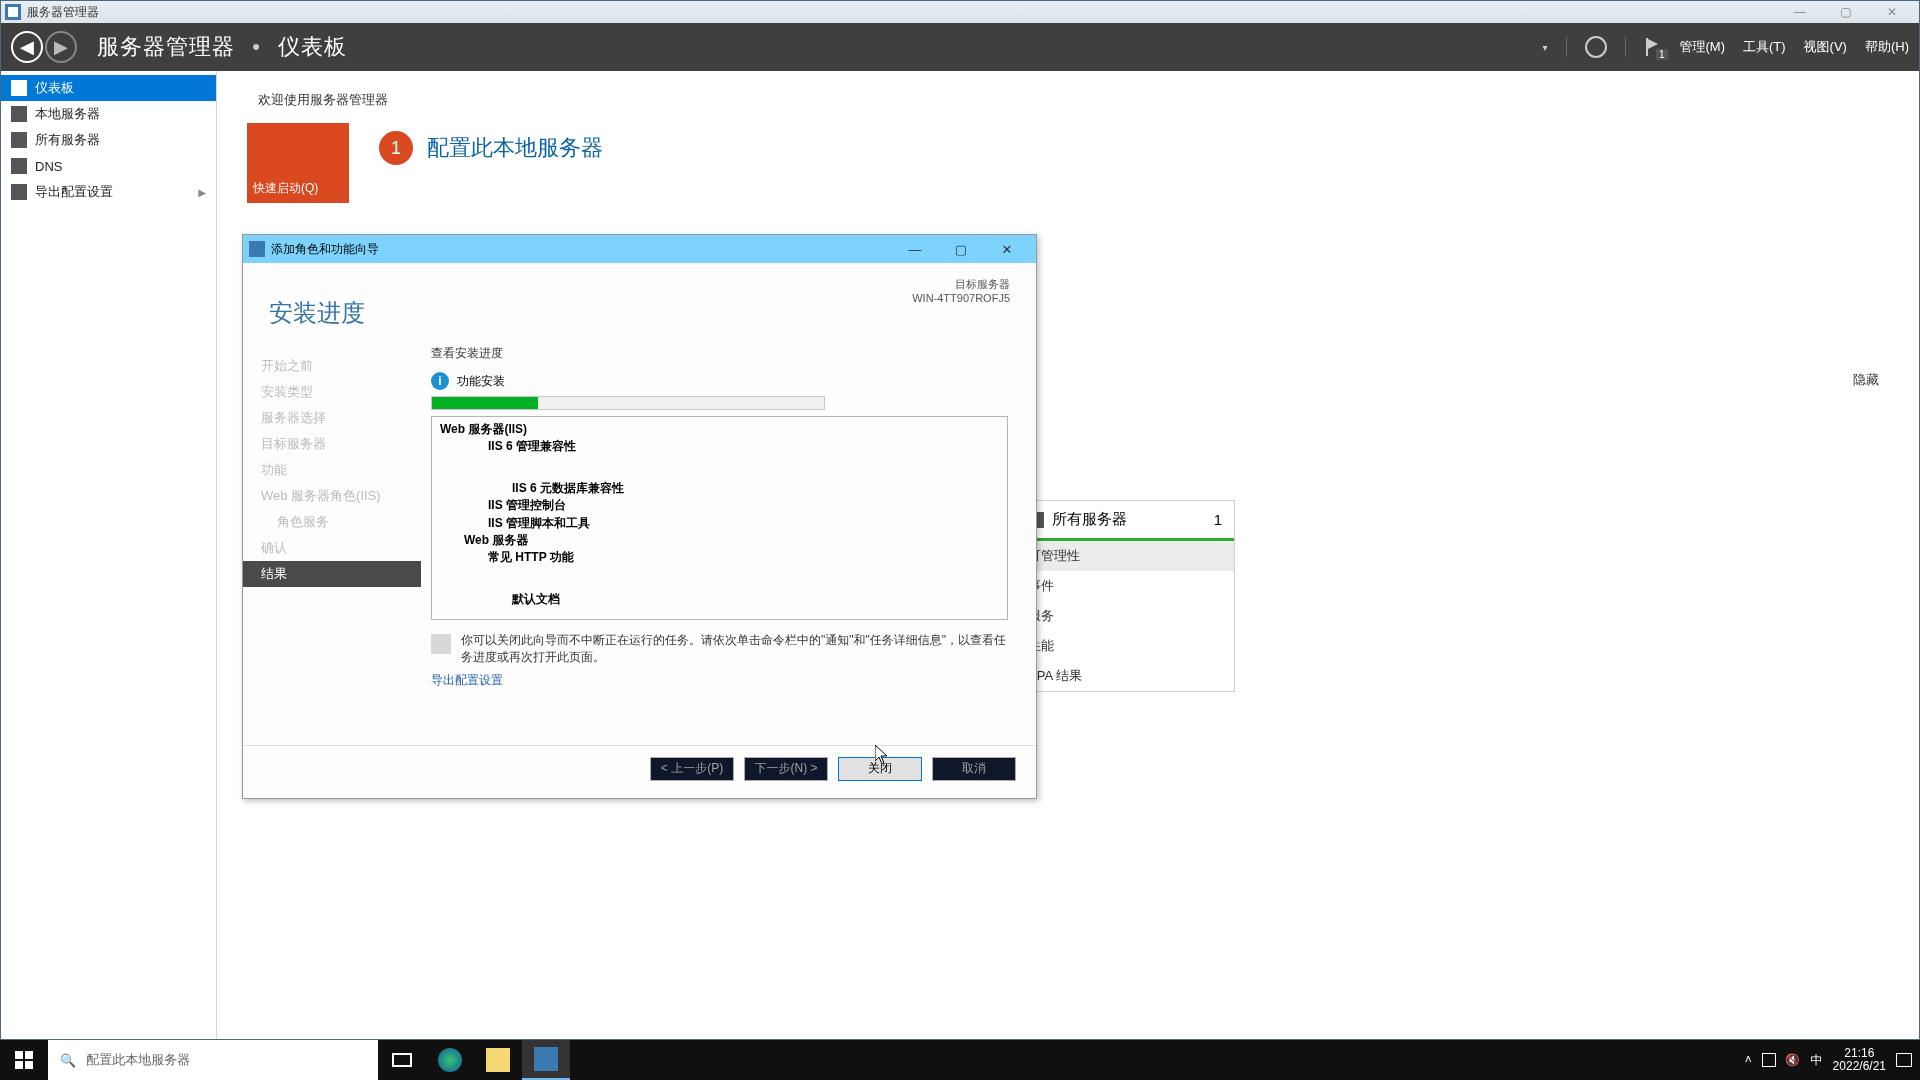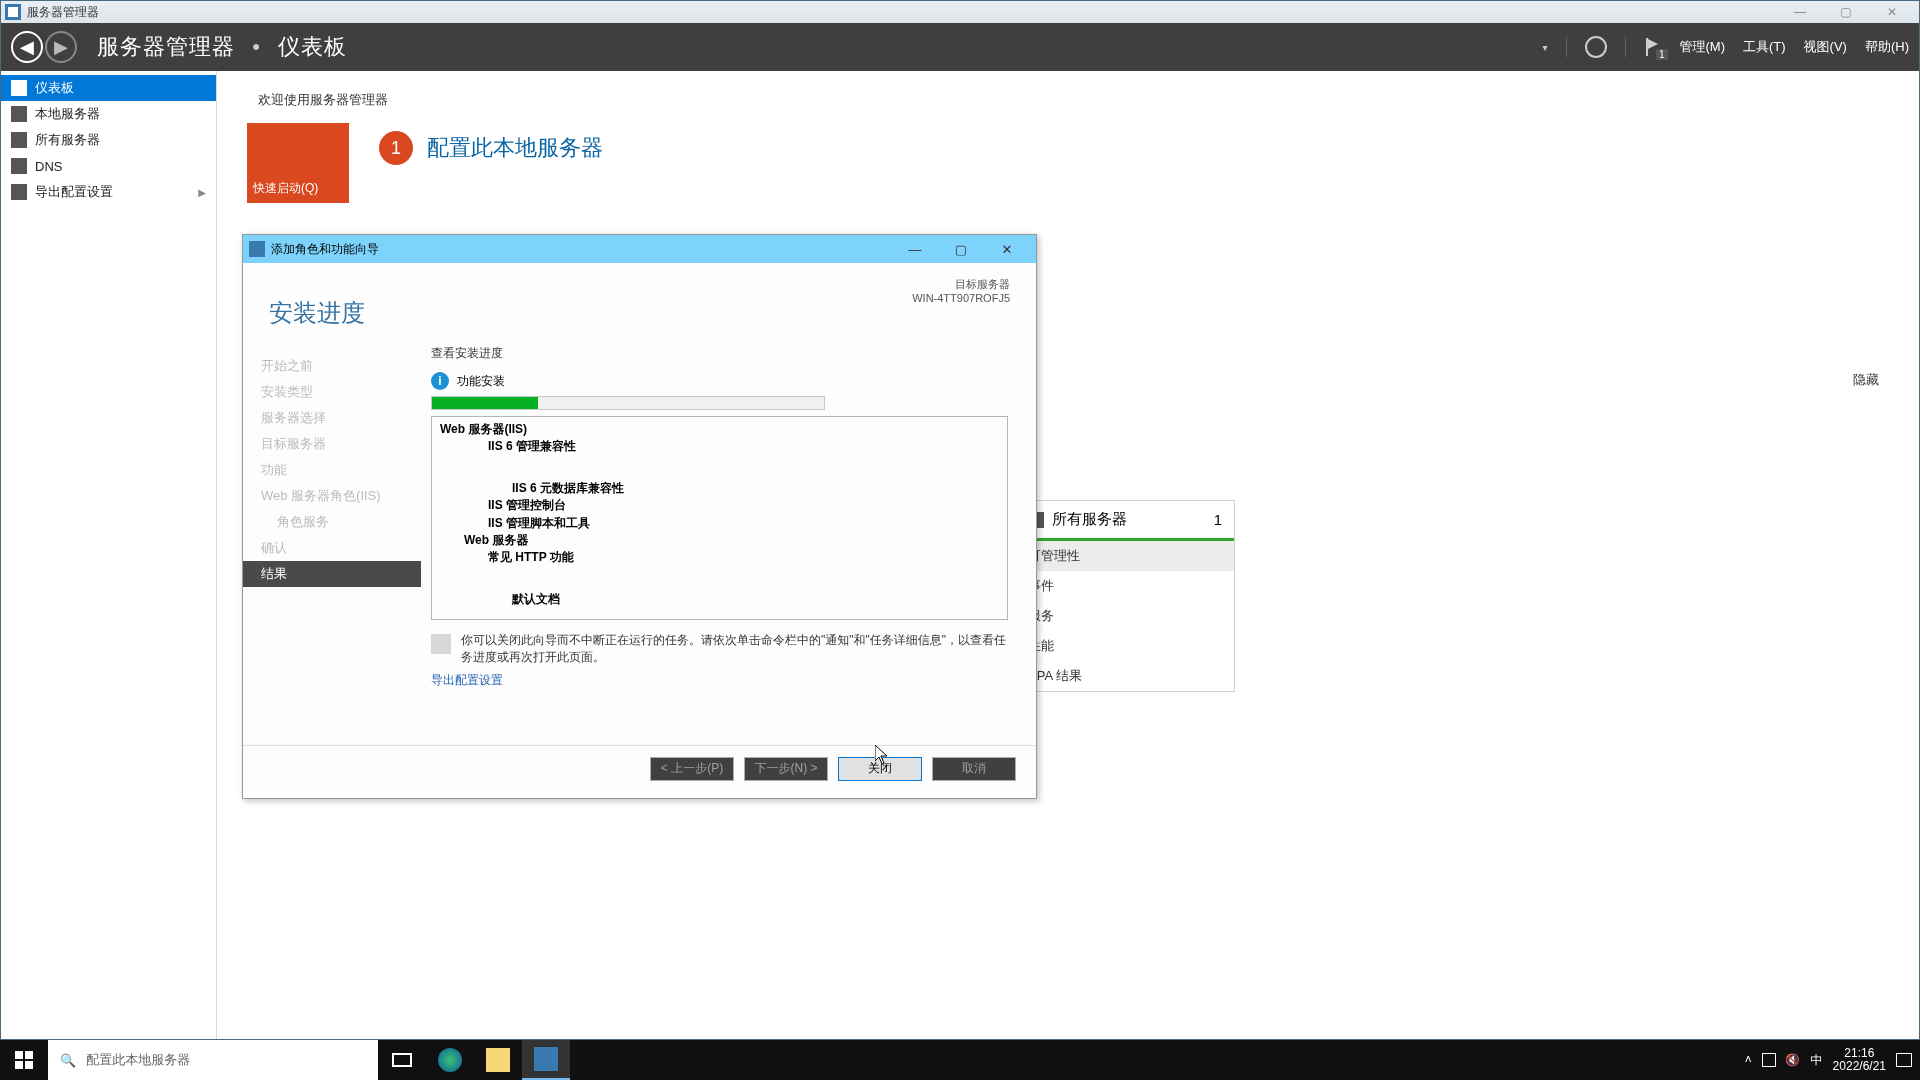--- a/index.html
+++ b/index.html
@@ -76,21 +76,21 @@
 .wizard .pane .tree{border:1px solid #b5b5b5;height:204px;overflow-y:scroll;padding:4px 8px;line-height:1.45;}
 .wizard .pane .tree .l0{font-weight:bold;}
 .wizard .pane .tree .l1{padding-left:24px;font-weight:bold;}
 .wizard .pane .tree .l2{padding-left:48px;font-weight:bold;}
 .wizard .pane .tree .l3{padding-left:72px;font-weight:bold;margin-top:24px;}
 .wizard .pane .note{display:flex;gap:10px;margin-top:12px;font-size:12px;color:#333;}
 .wizard .pane .note .flagico{width:20px;height:20px;background:#d8d8d8;flex-shrink:0;margin-top:2px;}
 .wizard .pane .explink{color:#1e5fb0;font-size:12px;margin-top:6px;display:inline-block;}
 .wizard .footer{height:46px;border-top:1px solid #ddd;display:flex;align-items:center;justify-content:flex-end;gap:10px;padding:0 20px;}
 .wizard .footer button{width:84px;height:24px;font-size:12px;border:1px solid #adadad;background:#e1e1e1;cursor:pointer;}
-.wizard .footer button:disabled{color:#a0a0a0;background:#404040;}
+.wizard .footer button:disabled{color:#a0a0a0;background:#0f172a;}
 .wizard .footer button.primary{border:1px solid #0078d7;}
 
 .cursor{position:absolute;left:875px;top:745px;width:14px;height:20px;pointer-events:none;}
 .cursor svg{width:14px;height:20px;}
 
 
 .taskbar { position:absolute; left:0; bottom:0; width:1920px; height:40px; background:#101010; display:flex; align-items:center; color:#fff; font-size:13px;}
 .taskbar .start{width:48px;height:40px;display:flex;align-items:center;justify-content:center;}
 .taskbar .start .winlogo{width:18px;height:18px;display:grid;grid-template-columns:1fr 1fr;grid-template-rows:1fr 1fr;gap:2px;}
 .taskbar .start .winlogo span{background:#fff;}

